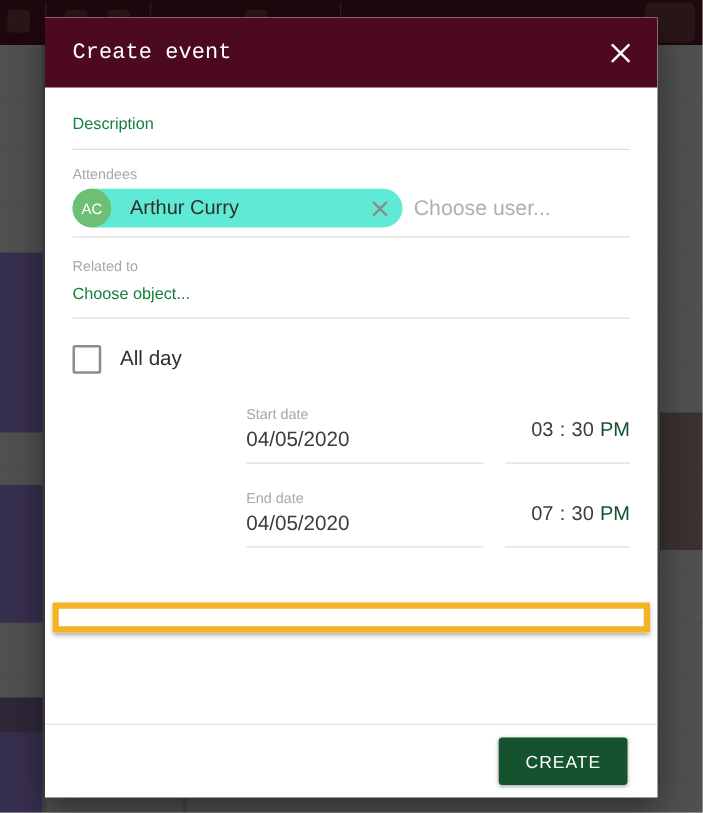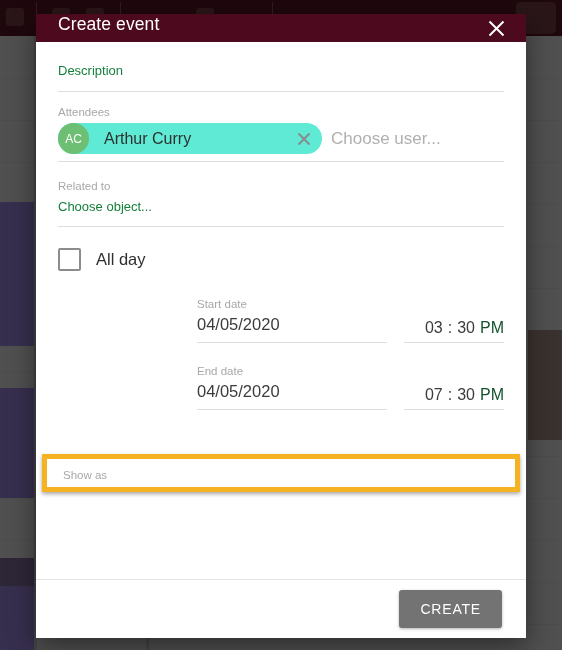--- a/index.html
+++ b/index.html
@@ -85,28 +85,29 @@
     top: 14px;
     width: 490px;
     height: 624px;
     background: #ffffff;
     box-shadow: 0 8px 26px rgba(0,0,0,0.45);
     display: flex;
     flex-direction: column;
     overflow: hidden;
   }
   #modal-header {
-    height: 28px;
+    height: 56px;
     background: #4d0a1e;
     color: #ffffff;
     display: flex;
-    align-items: flex-start;
+    align-items: center;
     justify-content: space-between;
     padding: 0 16px 0 22px;
     flex: none;
+    font-family: Liberation Mono, monospace;
   }
   #modal-title {
     font-size: 17.5px;
     letter-spacing: 0.1px;
   }
   #close-button {
     width: 28px;
     height: 28px;
     display: flex;
     align-items: center;
@@ -236,21 +237,21 @@
     gap: 17px;
   }
   #start-row { margin-top: 26px; }
   #end-row   { margin-top: 21px; }
 
   .date-field { width: 190px; padding-bottom: 5px; }
   .date-field .field-value { font-size: 16.5px; }
 
   .time-field {
     width: 100px;
-    padding-bottom: 5px;
+    padding-bottom: 16px;
     display: flex;
     align-items: baseline;
     justify-content: flex-end;
     gap: 5px;
     font-size: 16px;
     color: #3c3c3c;
   }
   .time-colon { color: #3c3c3c; }
   .time-ampm { color: #14532d; }
 
@@ -293,21 +294,21 @@
   #modal-footer {
     flex: none;
     height: 58px;
     border-top: 1px solid #e3e3e3;
     display: flex;
     align-items: center;
     justify-content: flex-end;
     padding-right: 24px;
   }
   #create-button {
-    background: #737373;
+    background: #14532d;
     color: #ffffff;
     border: none;
     border-radius: 3px;
     font-family: "Liberation Sans", sans-serif;
     font-size: 14px;
     letter-spacing: 0.8px;
     padding: 11px 21px;
     cursor: pointer;
     box-shadow: 0 1px 3px rgba(0,0,0,0.3);
   }
@@ -426,21 +427,20 @@
       <div class="time-field field-underline">
         <span>07</span>
         <span class="time-colon">:</span>
         <span>30</span>
         <span class="time-ampm">PM</span>
       </div>
     </div>
 
     <div id="showas-wrap">
       <div id="showas-inner">
-        <div class="field-label">Show as</div>
       </div>
     </div>
 
 
   </div>
 
   <div id="modal-footer">
     <button id="create-button">CREATE</button>
   </div>
 </div>

